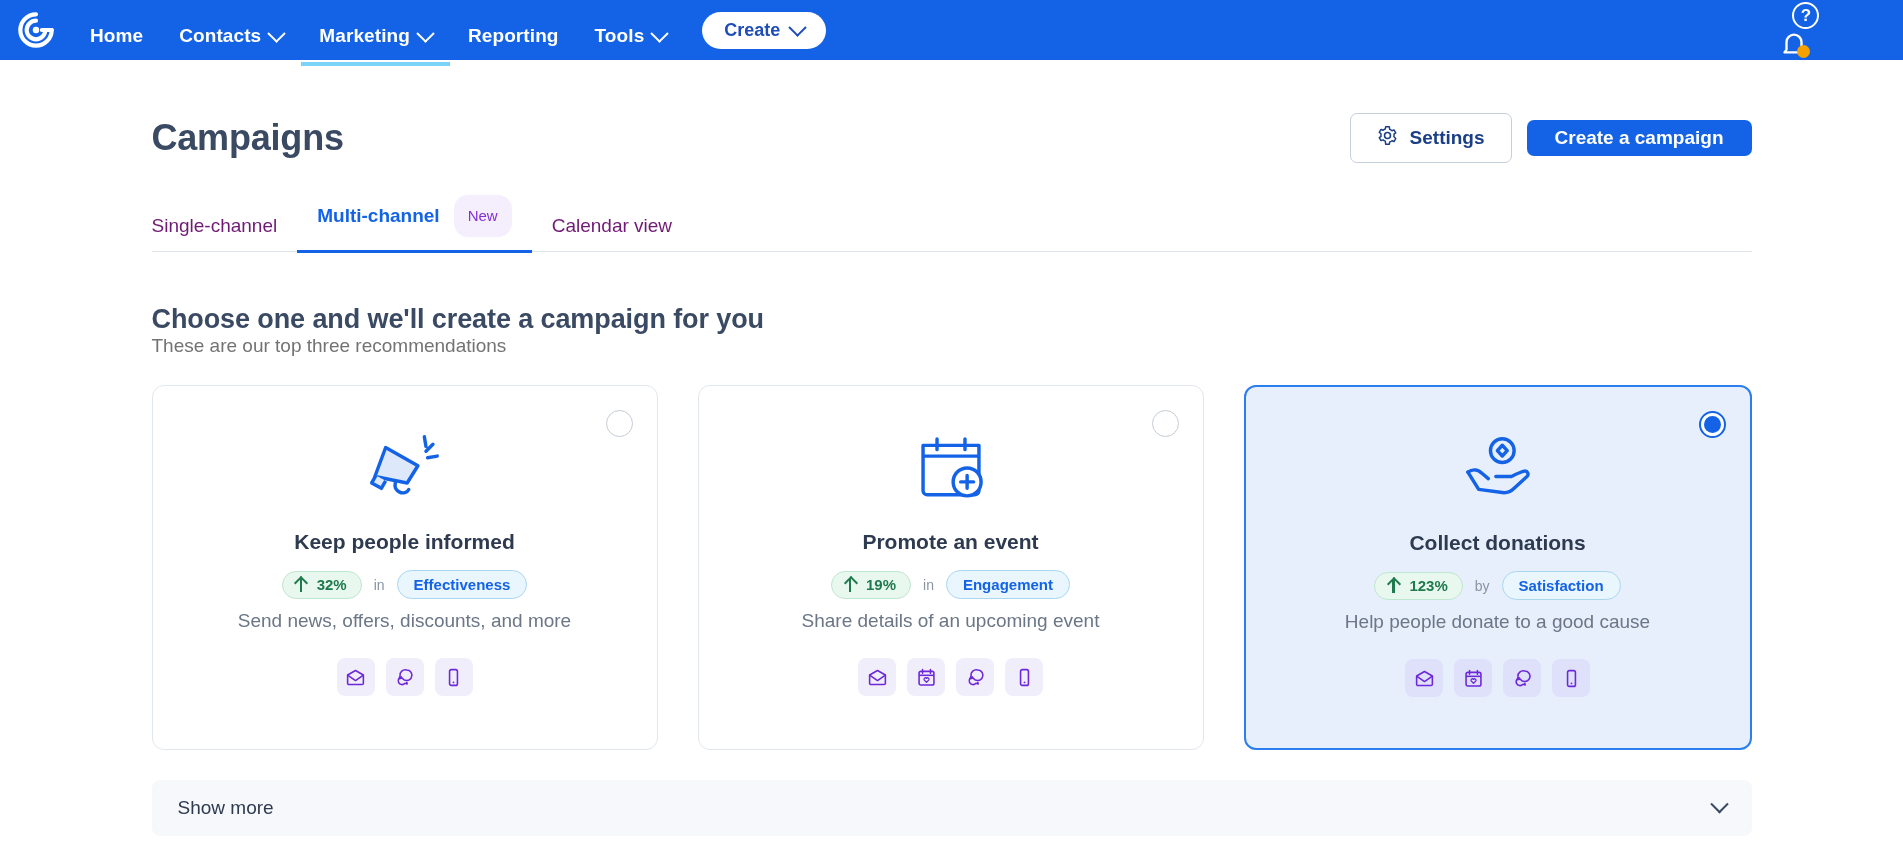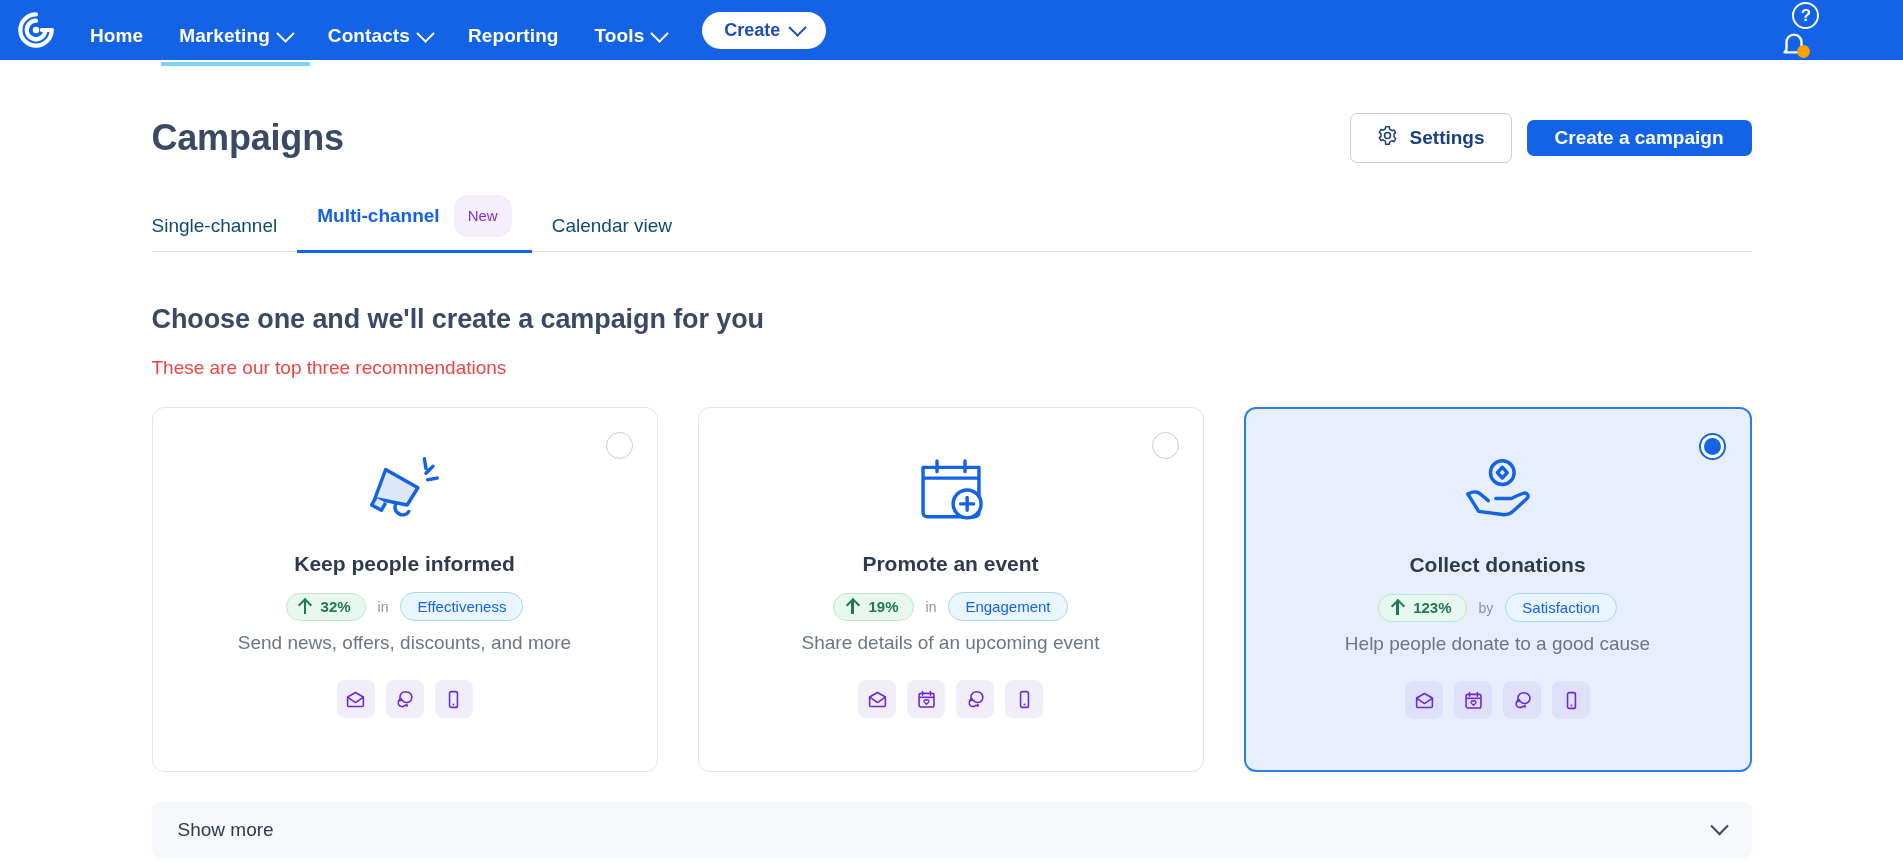--- a/index.html
+++ b/index.html
@@ -188,21 +188,21 @@
   
   .tabs {
     margin-top: 32px;
     display: flex;
     align-items: flex-end;
     gap: 0;
     border-bottom: 1.5px solid #dfe4ea;
   }
   .tab {
     font-size: 19px;
-    color: #0c4a6e;
+    color: #701a75;
     padding: 0 20px 14px 20px;
     cursor: pointer;
     position: relative;
     display: flex;
     align-items: center;
     gap: 14px;
     white-space: nowrap;
   }
   .tab:first-child { padding-left: 0; }
   .tab.active { color: #1463e6; font-weight: bold; }
@@ -225,23 +225,23 @@
 
   
   .sec-title {
     margin-top: 52px;
     font-size: 27px;
     font-weight: bold;
     color: #3a4a63;
     letter-spacing: -.1px;
   }
   .sec-sub {
-    margin-top: 22px;
-    font-size: 19px;
-    color: #ef4444;
+    margin-top: 0;
+    font-size: 19px;
+    color: #737373;
   }
 
   
   .cards {
     margin-top: 28px;
     display: flex;
     gap: 40px;
   }
   .card {
     flex: 1 1 0;
@@ -334,21 +334,21 @@
     transform: rotate(45deg);
   }
   .stat-conn { font-size: 14px; color: #8a94a3; }
   .chip-blue {
     background: #eaf6fd;
     border: 1px solid #a9d7f0;
     border-radius: 16px;
     padding: 5px 16px;
     color: #1463e6;
     font-size: 15px;
-    font-weight: normal;
+    font-weight: bold;
   }
   .card-desc {
     margin-top: 11px;
     font-size: 19px;
     color: #6b7686;
     text-align: center;
   }
   .channels {
     margin-top: 26px;
     display: flex;
@@ -397,26 +397,26 @@
       <path d="M20 10.2a9.8 9.8 0 1 0 9.8 9.8" fill="none" stroke="#ffffff" stroke-width="4.4" stroke-linecap="round"></path>
       <path d="M26.2 20 H36.5" stroke="#ffffff" stroke-width="4.4" stroke-linecap="round"></path>
       <circle cx="20" cy="20" r="3.4" fill="#ffffff"></circle>
     </svg>
   </div>
 
   <div class="nav-left">
     <div class="nav-item">
       <span>Home</span>
     </div>
+    <div class="nav-item">
+      <span>Contacts</span>
+      <span class="chev"></span>
+    </div>
     <div class="nav-item active">
       <span>Marketing</span>
-      <span class="chev"></span>
-    </div>
-    <div class="nav-item">
-      <span>Contacts</span>
       <span class="chev"></span>
     </div>
     <div class="nav-item">
       <span>Reporting</span>
     </div>
     <div class="nav-item">
       <span>Tools</span>
       <span class="chev"></span>
     </div>
   </div>

